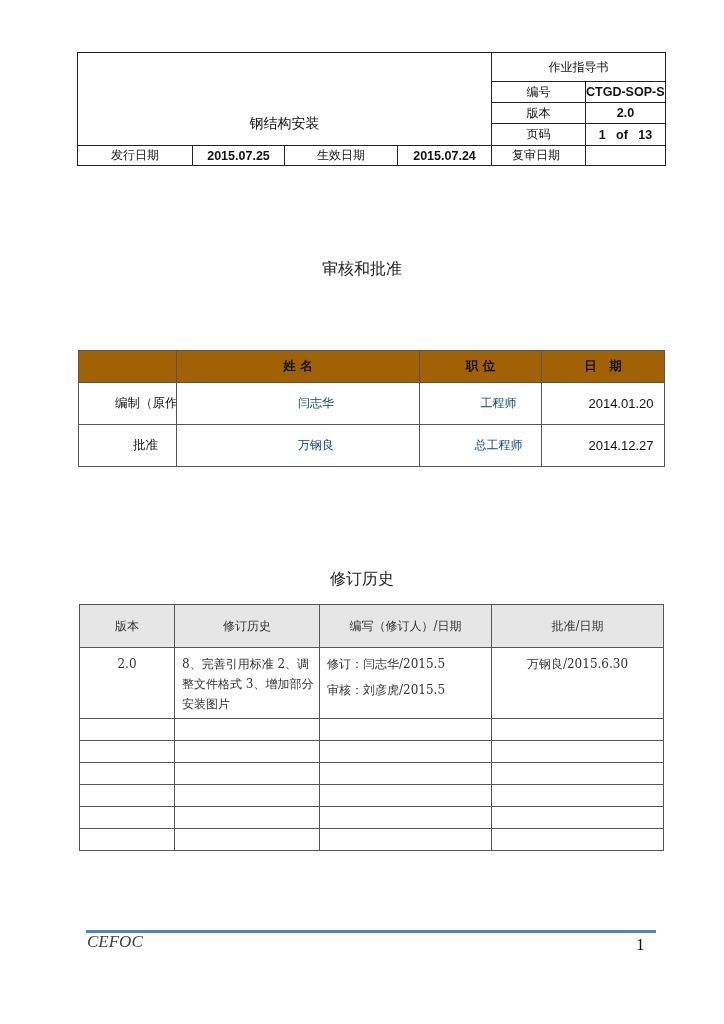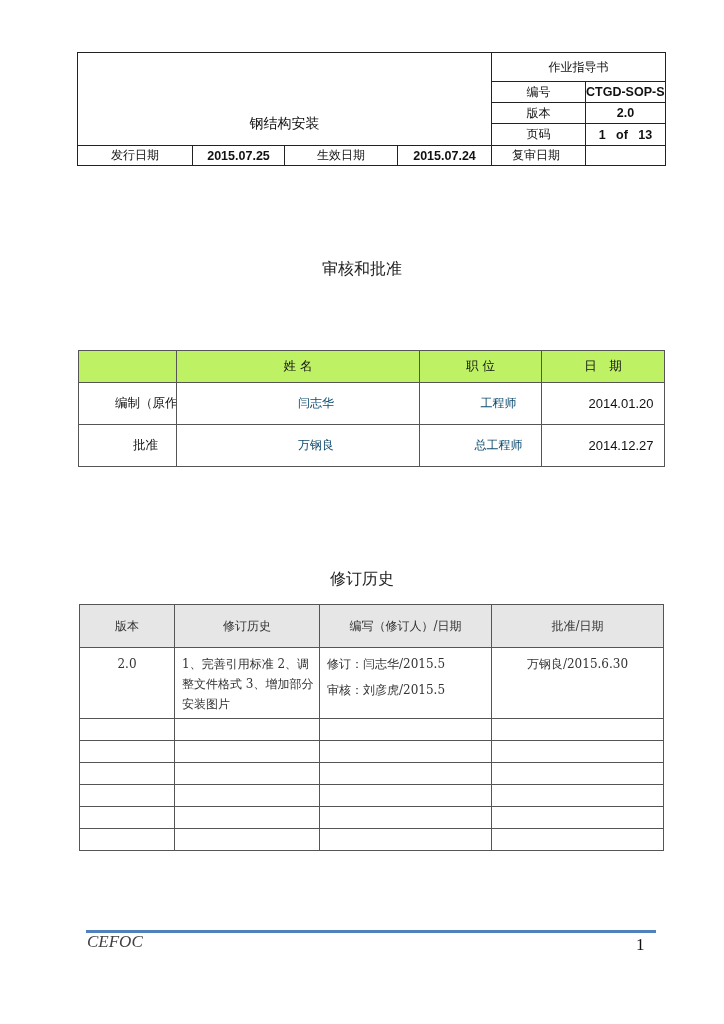--- a/index.html
+++ b/index.html
@@ -12,21 +12,21 @@
   #hdr { left:77px; top:52px; width:588px; font-size:12px; }
   #hdr td { border:1px solid #222; }
   #hdr .b { font-family:"Liberation Sans", sans-serif; font-weight:bold; font-size:12.5px; }
   #hdr .title { font-size:14px; vertical-align:bottom; padding-bottom:12px; }
 
   .section-title { position:absolute; left:0; width:724px; text-align:center; font-size:16px; font-weight:normal; color:#222; }
 
   
   #appr { left:78px; top:350px; width:586px; font-size:12.5px; }
   #appr td { border:1px solid #555; }
-  #appr tr.head td { background:#bef264; height:31px; }
+  #appr tr.head td { background:#a16207; height:31px;font-weight:bold; }
   #appr tr.row td { height:41px;padding-left:36px; }
   #appr .date { font-family:"Liberation Sans", sans-serif; font-size:13px; }
   #appr .light { color:#0c4a6e; font-size:12px; }
 
   
   #rev { left:79px; top:604px; width:584px; font-size:12px; font-family:"DejaVu Serif", serif; }
   #rev td { border:1px solid #555; }
   #rev tr.head td { background:#e6e6e6; height:42px; color:#333; }
   #rev tr.data td { height:64px; vertical-align:top; padding-top:6px; line-height:20px; color:#333; }
   #rev tr.empty td { height:21px; }
@@ -119,21 +119,21 @@
   </colgroup>
   <tbody>
       <tr class="head">
     <td>版本</td>
     <td>修订历史</td>
     <td>编写（修订人）/日期</td>
     <td>批准/日期</td>
   </tr>
   <tr class="data">
     <td>2.0</td>
-    <td class="wrap">1、完善引用标准 2、调整文件格式 3、增加部分安装图片</td>
+    <td class="wrap">8、完善引用标准 2、调整文件格式 3、增加部分安装图片</td>
     <td class="left">
       <div>修订：闫志华/2015.5</div>
       <div style="margin-top:6px">审核：刘彦虎/2015.5</div>
     </td>
     <td>万钢良/2015.6.30</td>
   </tr>
   <tr class="empty">
         <td></td>
         <td></td>
         <td></td>

